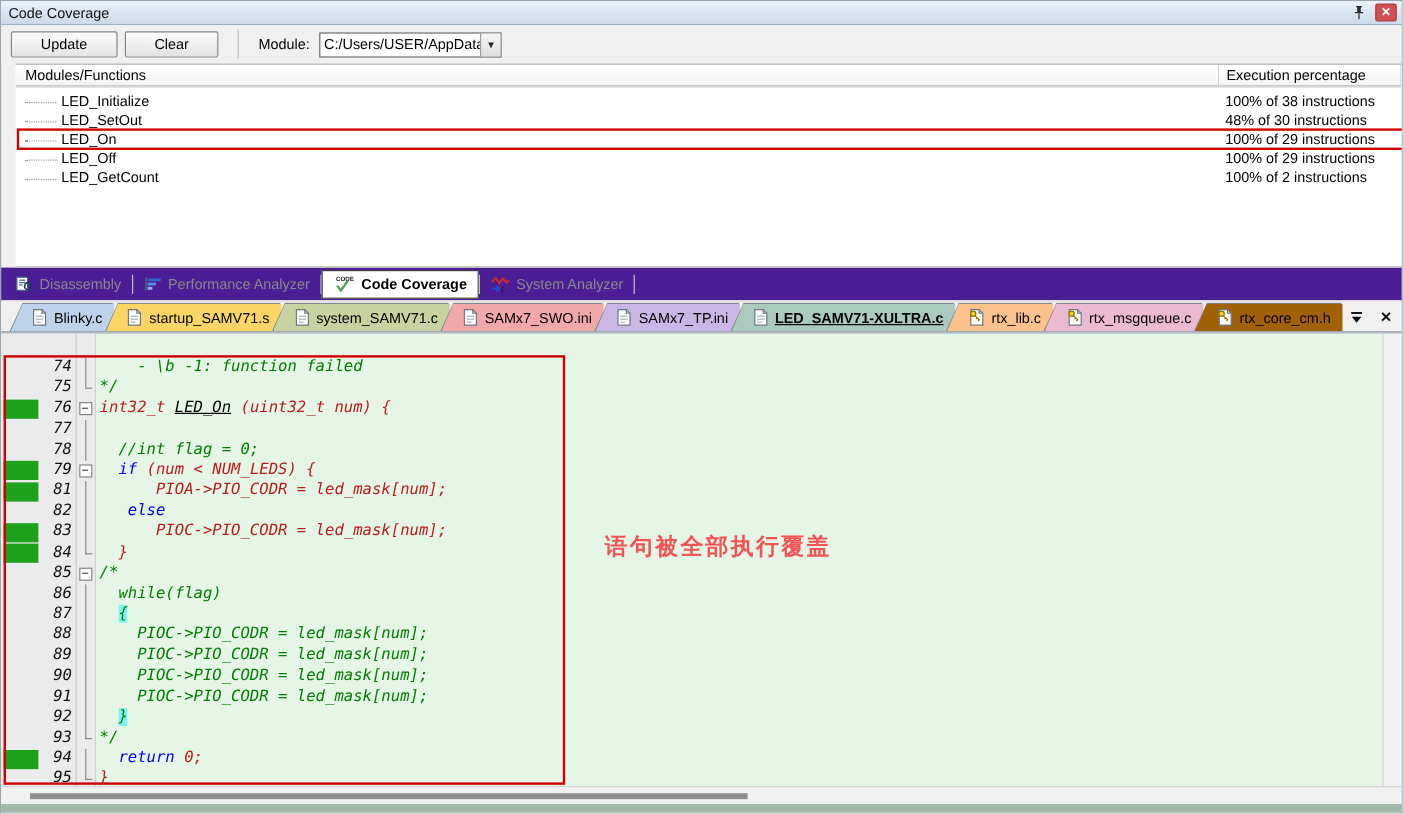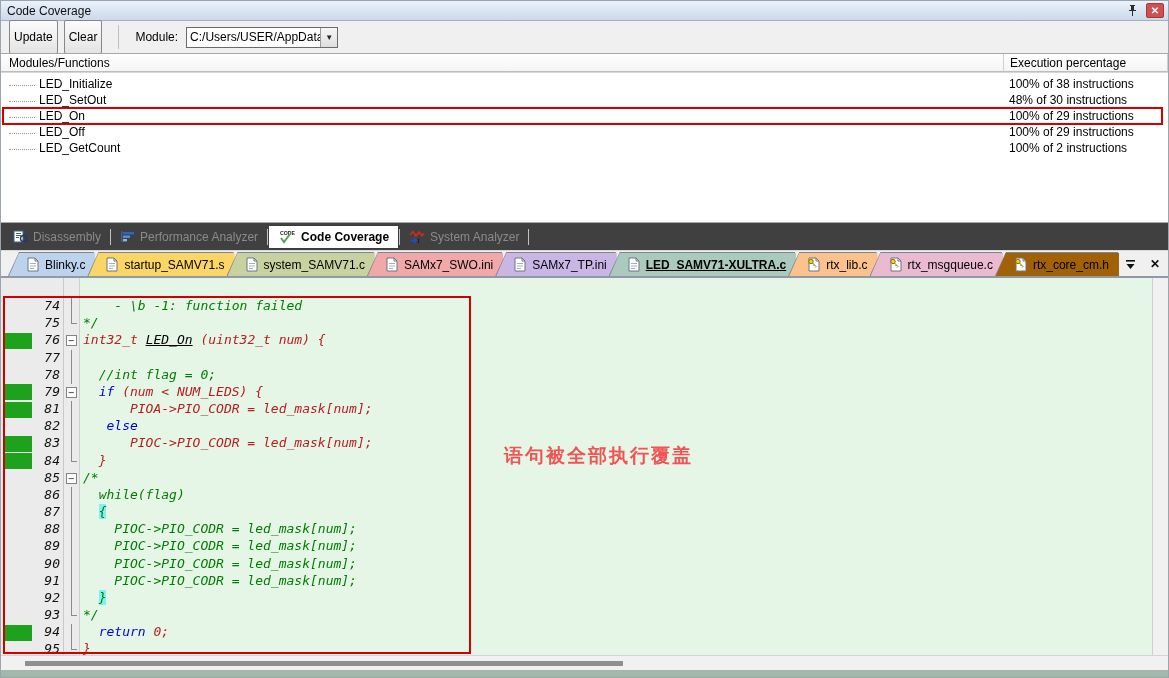--- a/index.html
+++ b/index.html
@@ -9,42 +9,42 @@
 
   
   .titlebar { height:20px; flex:0 0 20px; background:linear-gradient(#eaf2fb,#ccd9ea); border-bottom:1px solid #9eb0c4; display:flex; align-items:center; padding:0 4px 0 6px; }
   .titlebar .title { font-weight:400; color:#101010; }
   .titlebar .spacer { flex:1; }
   .pinbtn { width:16px; height:15px; display:flex; align-items:center; justify-content:center; margin-right:6px; cursor:pointer; }
   .closebtn-red { width:18px; height:15px; background:#cf5050; border:1px solid #a83838; border-radius:2px; color:#fff; font-size:10px; font-weight:bold; display:flex; align-items:center; justify-content:center; line-height:1; cursor:pointer; }
 
   
   .toolbar { height:32px; flex:0 0 32px; background:#f0f0f0; display:flex; align-items:center; padding:0 8px; gap:6px; }
-  .btn { height:34px; padding:0 4px; background:linear-gradient(#fcfcfc,#e3e3e3); border:1px solid #878787; border-radius:2px; font-family:inherit; font-size:12px; cursor:pointer; }
+  .btn { height:22px; padding:0 24px; background:linear-gradient(#fcfcfc,#e3e3e3); border:1px solid #878787; border-radius:2px; font-family:inherit; font-size:12px; cursor:pointer; }
   .vsep { width:1px; height:24px; background:#c0c0c0; margin:0 10px; }
   .mlabel { margin-right:2px; }
   .combo { width:152px; height:21px; border:1px solid #6a6a6a; background:#fff; display:flex; align-items:stretch; cursor:pointer; }
   .combo-text { flex:1; padding:2px 2px 0 3px; white-space:nowrap; overflow:hidden; }
   .combo-arrow { width:17px; border-left:1px solid #9a9a9a; background:linear-gradient(#f6f6f6,#dedede); display:flex; align-items:center; justify-content:center; font-size:8px; color:#222; }
 
   
-  .treepanel { height:170px; flex:0 0 170px; background:#fff; border-top:1px solid #a8a8a8; border-bottom:1px solid #a8a8a8; position:relative; overflow:hidden; }
+  .treepanel { height:170px; flex:0 0 170px; background:#fff; border-top:1px solid #a8a8a8; border-bottom:1px solid #a8a8a8; position:relative; overflow:hidden;margin-left:12px; }
   .thead { height:19px; display:flex; border-bottom:1px solid #d6d6d6; background:#fff; }
   .th { border-right:1px solid #d0d0d0; border-bottom:1px solid #bdbdbd; padding:2px 0 0 8px; background:linear-gradient(#ffffff,#f4f4f4); }
   .th1 { width:1003px; }
   .th2 { flex:1; padding-left:6px; }
   .trows { padding-top:3px; }
   .trow { height:16px; display:flex; align-items:center; position:relative; cursor:default; }
   .leader { width:26px; border-bottom:1px dotted #9a9a9a; margin:0 4px 0 8px; height:1px; align-self:center; transform:translateY(1px); }
   .tname { white-space:nowrap; }
   .tpct { position:absolute; left:1008px; white-space:nowrap; }
   .redbox-row { position:absolute; left:1px; top:53px; width:1161px; height:18px; border:2px solid #d40000; pointer-events:none; }
 
   
-  .docktabs { height:28px; flex:0 0 28px; background:#404040; border-bottom:1px solid #d8d8d8; display:flex; align-items:center; padding-left:3px;text-align:right; }
+  .docktabs { height:28px; flex:0 0 28px; background:#4c1d95; border-bottom:1px solid #d8d8d8; display:flex; align-items:center; padding-left:3px;text-align:right; }
   .dtab { height:24px; display:flex; align-items:center; gap:5px; padding:0 9px; color:#8a8a8a; cursor:pointer; white-space:nowrap; }
   .dtab.active { background:#fff; border:1px solid #3c3c3c; color:#000; font-weight:bold; }
   .dsep { width:1px; height:16px; background:#c2c2c2; }
   .dicon { display:flex; align-items:center; }
 
   
   .filetabs { height:26px; flex:0 0 26px; background:#f0f0f0; border-bottom:1px solid #8f9aa6; display:flex; align-items:flex-end; position:relative; }
   .ft-list { display:flex; align-items:flex-end; height:26px; padding-left:14px; }
   .ftab { position:relative; height:24px; margin-left:-7px; cursor:pointer; }
   .ftab-shape { position:absolute; inset:0; clip-path:polygon(11px 0, 100% 0, 100% 100%, 0 100%); background:#7c858d; }

